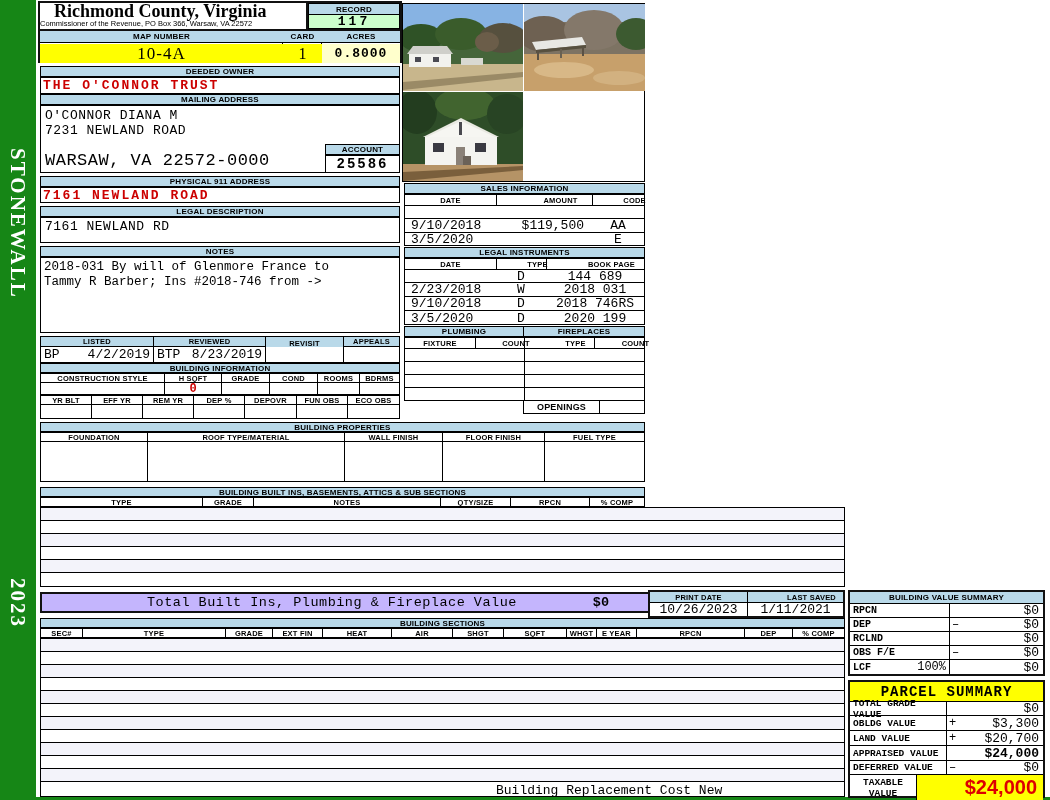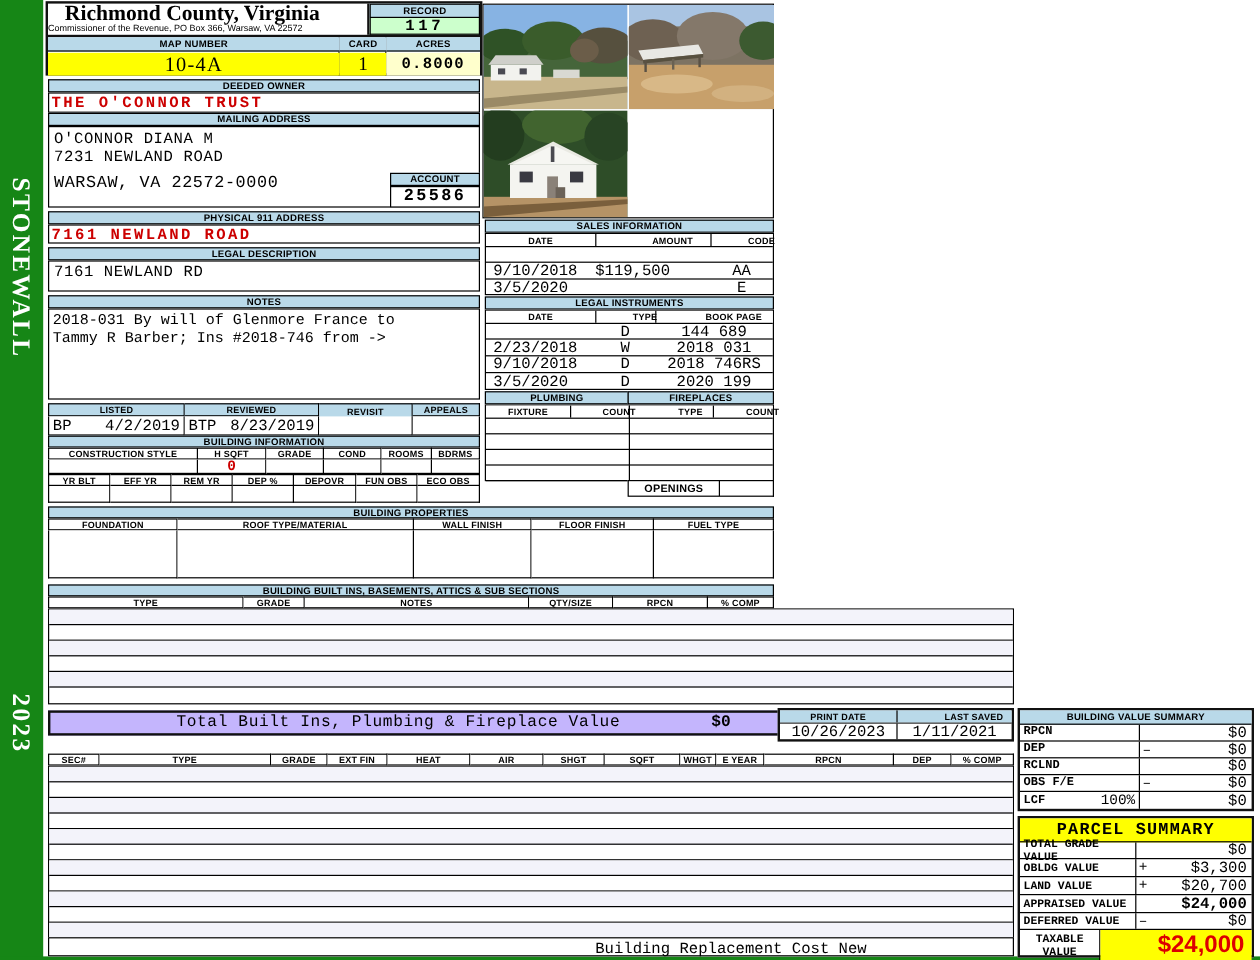--- a/index.html
+++ b/index.html
@@ -137,21 +137,21 @@
     </svg>
   </div>
 
   <div class="bar" style="left:40px;top:66px;width:360px;height:11px">DEEDED OWNER</div>
   <div class="box mono red" style="left:40px;top:77px;width:360px;height:17px;font-weight:bold;font-size:13px;letter-spacing:2px;display:flex;align-items:center;padding-left:2px">THE O'CONNOR TRUST</div>
 
   <div class="bar" style="left:40px;top:94px;width:360px;height:11px">MAILING ADDRESS</div>
   <div class="box" style="left:40px;top:105px;width:360px;height:68px">
     <div class="mono" style="position:absolute;left:4px;top:2px;font-size:13px;letter-spacing:.5px">O'CONNOR DIANA M</div>
     <div class="mono" style="position:absolute;left:4px;top:17px;font-size:13px;letter-spacing:.5px">7231 NEWLAND ROAD</div>
-    <div class="mono" style="position:absolute;left:4px;top:39px;font-size:14px;letter-spacing:.5px">WARSAW, VA 22572-0000</div>
+    <div class="mono" style="position:absolute;left:4px;top:45px;font-size:17px;letter-spacing:.5px">WARSAW, VA 22572-0000</div>
   </div>
   <div class="bar" style="left:325px;top:144px;width:75px;height:11px">ACCOUNT</div>
   <div class="box mono" style="left:325px;top:155px;width:75px;height:18px;font-weight:bold;font-size:14px;letter-spacing:2px;display:flex;align-items:center;justify-content:center">25586</div>
 
   <div class="bar" style="left:40px;top:176px;width:360px;height:11px">PHYSICAL 911 ADDRESS</div>
   <div class="box mono red" style="left:40px;top:187px;width:360px;height:16px;font-weight:bold;font-size:13px;letter-spacing:2px;display:flex;align-items:center;padding-left:2px">7161 NEWLAND ROAD</div>
 
   <div class="bar" style="left:40px;top:206px;width:360px;height:11px">LEGAL DESCRIPTION</div>
   <div class="box mono" style="left:40px;top:217px;width:360px;height:26px;font-size:13px;letter-spacing:.5px;padding:1px 0 0 4px">7161 NEWLAND RD</div>
 
@@ -223,21 +223,21 @@
       <div class="th" style="width:96px">AMOUNT</div>
       <div class="th" style="width:52px">CODE</div>
     </div>
     <div class="trow" style="height:13px">
       <span style="width:91px;padding-left:6px"></span>
       <span style="width:96px;text-align:right;padding-right:8px"></span>
       <span style="width:52px;text-align:center"></span>
     </div>
     <div class="trow" style="height:14px">
       <span style="width:91px;padding-left:6px">9/10/2018</span>
-      <span style="width:96px;text-align:left;padding-right:8px">$119,500</span>
+      <span style="width:96px;text-align:right;padding-right:8px">$119,500</span>
       <span style="width:52px;text-align:center">AA</span>
     </div>
     <div class="trow" style="height:13px">
       <span style="width:91px;padding-left:6px">3/5/2020</span>
       <span style="width:96px;text-align:right;padding-right:8px"></span>
       <span style="width:52px;text-align:center">E</span>
     </div>
   </div>
 
   <div class="bar" style="left:404px;top:247px;width:241px;height:11px">LEGAL INSTRUMENTS</div>
@@ -332,20 +332,21 @@
     <div style="display:flex;height:11px;border-bottom:1px solid #000">
       <div class="th" style="width:97px;background:#b9d9e9">PRINT DATE</div>
       <div class="th" style="width:96px;background:#b9d9e9;border-left:1px solid #000">LAST SAVED</div>
     </div>
     <div style="display:flex;height:13px">
       <div class="mono" style="width:97px;font-size:13px;display:flex;align-items:center;justify-content:center">10/26/2023</div>
       <div class="mono" style="width:96px;font-size:13px;display:flex;align-items:center;justify-content:center;border-left:1px solid #000">1/11/2021</div>
     </div>
   </div>
 
+  <div class="bar" style="left:40px;top:618px;width:805px;height:10px">BUILDING SECTIONS</div>
   <div class="hrow" style="left:40px;top:628px">
     <div class="hc" style="width:43px;height:10px">SEC#</div>
     <div class="hc" style="width:143px;height:10px">TYPE</div>
     <div class="hc" style="width:47px;height:10px">GRADE</div>
     <div class="hc" style="width:50px;height:10px">EXT FIN</div>
     <div class="hc" style="width:69px;height:10px">HEAT</div>
     <div class="hc" style="width:61px;height:10px">AIR</div>
     <div class="hc" style="width:51px;height:10px">SHGT</div>
     <div class="hc" style="width:63px;height:10px">SQFT</div>
     <div class="hc" style="width:30px;height:10px">WHGT</div>

